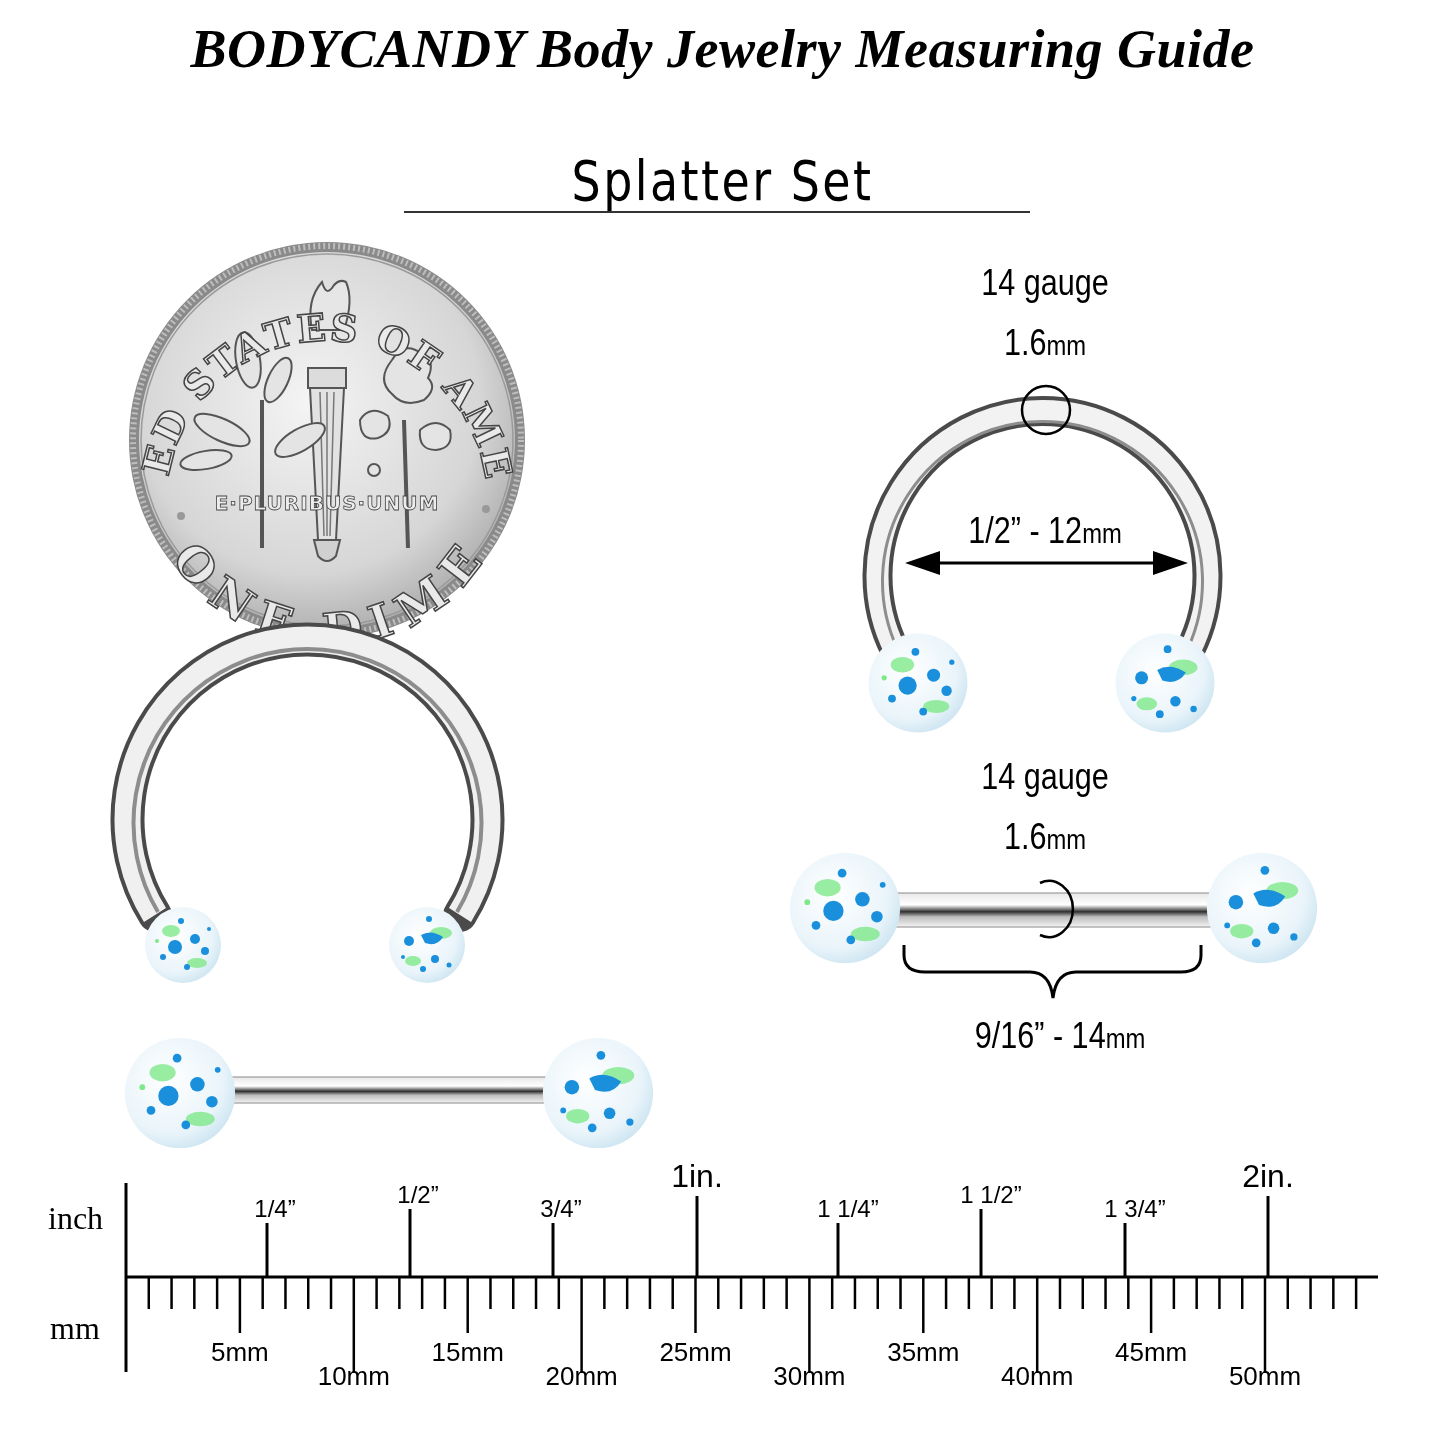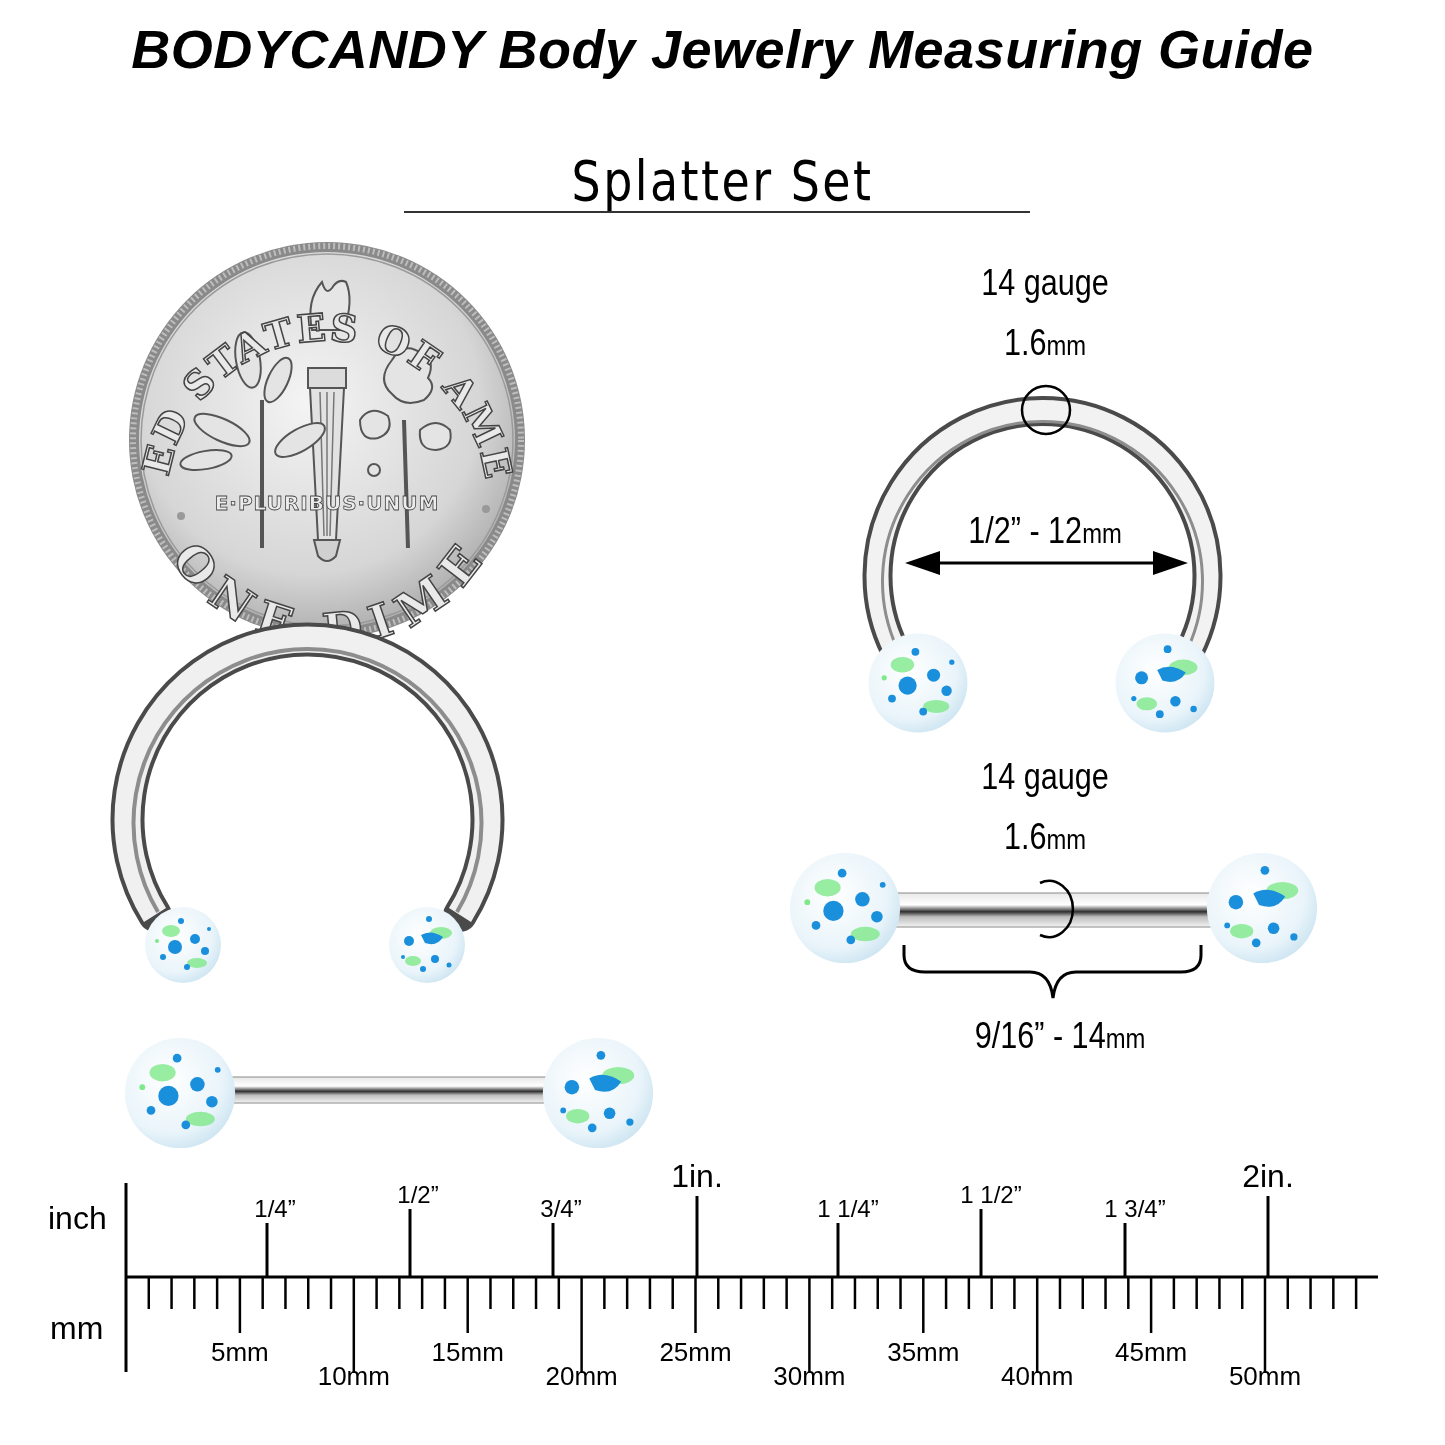--- a/index.html
+++ b/index.html
@@ -1,24 +1,24 @@
 <!DOCTYPE html>
 <html><head>
 <meta charset="utf-8">
 <style>
   html,body{margin:0;padding:0;background:#ffffff;}
   body{width:1445px;height:1445px;position:relative;overflow:hidden;font-family:"Liberation Sans",sans-serif;color:#000;}
   .abs{position:absolute;}
-  #title{left:0;top:18px;width:1445px;text-align:center;font-family:Liberation Sans, sans-serif;font-style:italic;font-weight:bold;font-size:54px;letter-spacing:0.5px;white-space:nowrap;}
+  #title{left:0;top:18px;width:1445px;text-align:center;font-family:Liberation Serif, serif;font-style:italic;font-weight:bold;font-size:54px;letter-spacing:0.5px;white-space:nowrap;}
   #subtitle{left:0;top:148px;width:1445px;text-align:center;font-family:"DejaVu Sans",sans-serif;font-size:56px;font-weight:normal;letter-spacing:3px;transform:scaleX(0.82);}
   #subtitle-rule{left:404px;top:211px;width:626px;height:2px;background:#333;}
   .lbl{font-family:"Liberation Sans Narrow","Liberation Sans",sans-serif;font-size:36px;text-align:center;white-space:nowrap;transform:scaleX(0.85);}
   .lbl small{font-size:28px;}
   svg{position:absolute;left:0;top:0;}
-  .rtext{font-family:Liberation Sans, sans-serif;font-size:26px;}
+  .rtext{font-family:Liberation Serif, serif;font-size:26px;}
 </style>
 </head>
 <body>
 
 <div id="title" class="abs">BODYCANDY Body Jewelry Measuring Guide</div>
 <div id="subtitle" class="abs">Splatter Set</div>
 <div id="subtitle-rule" class="abs"></div>
 
 <svg width="1445" height="1445" viewBox="0 0 1445 1445">
   <defs>

